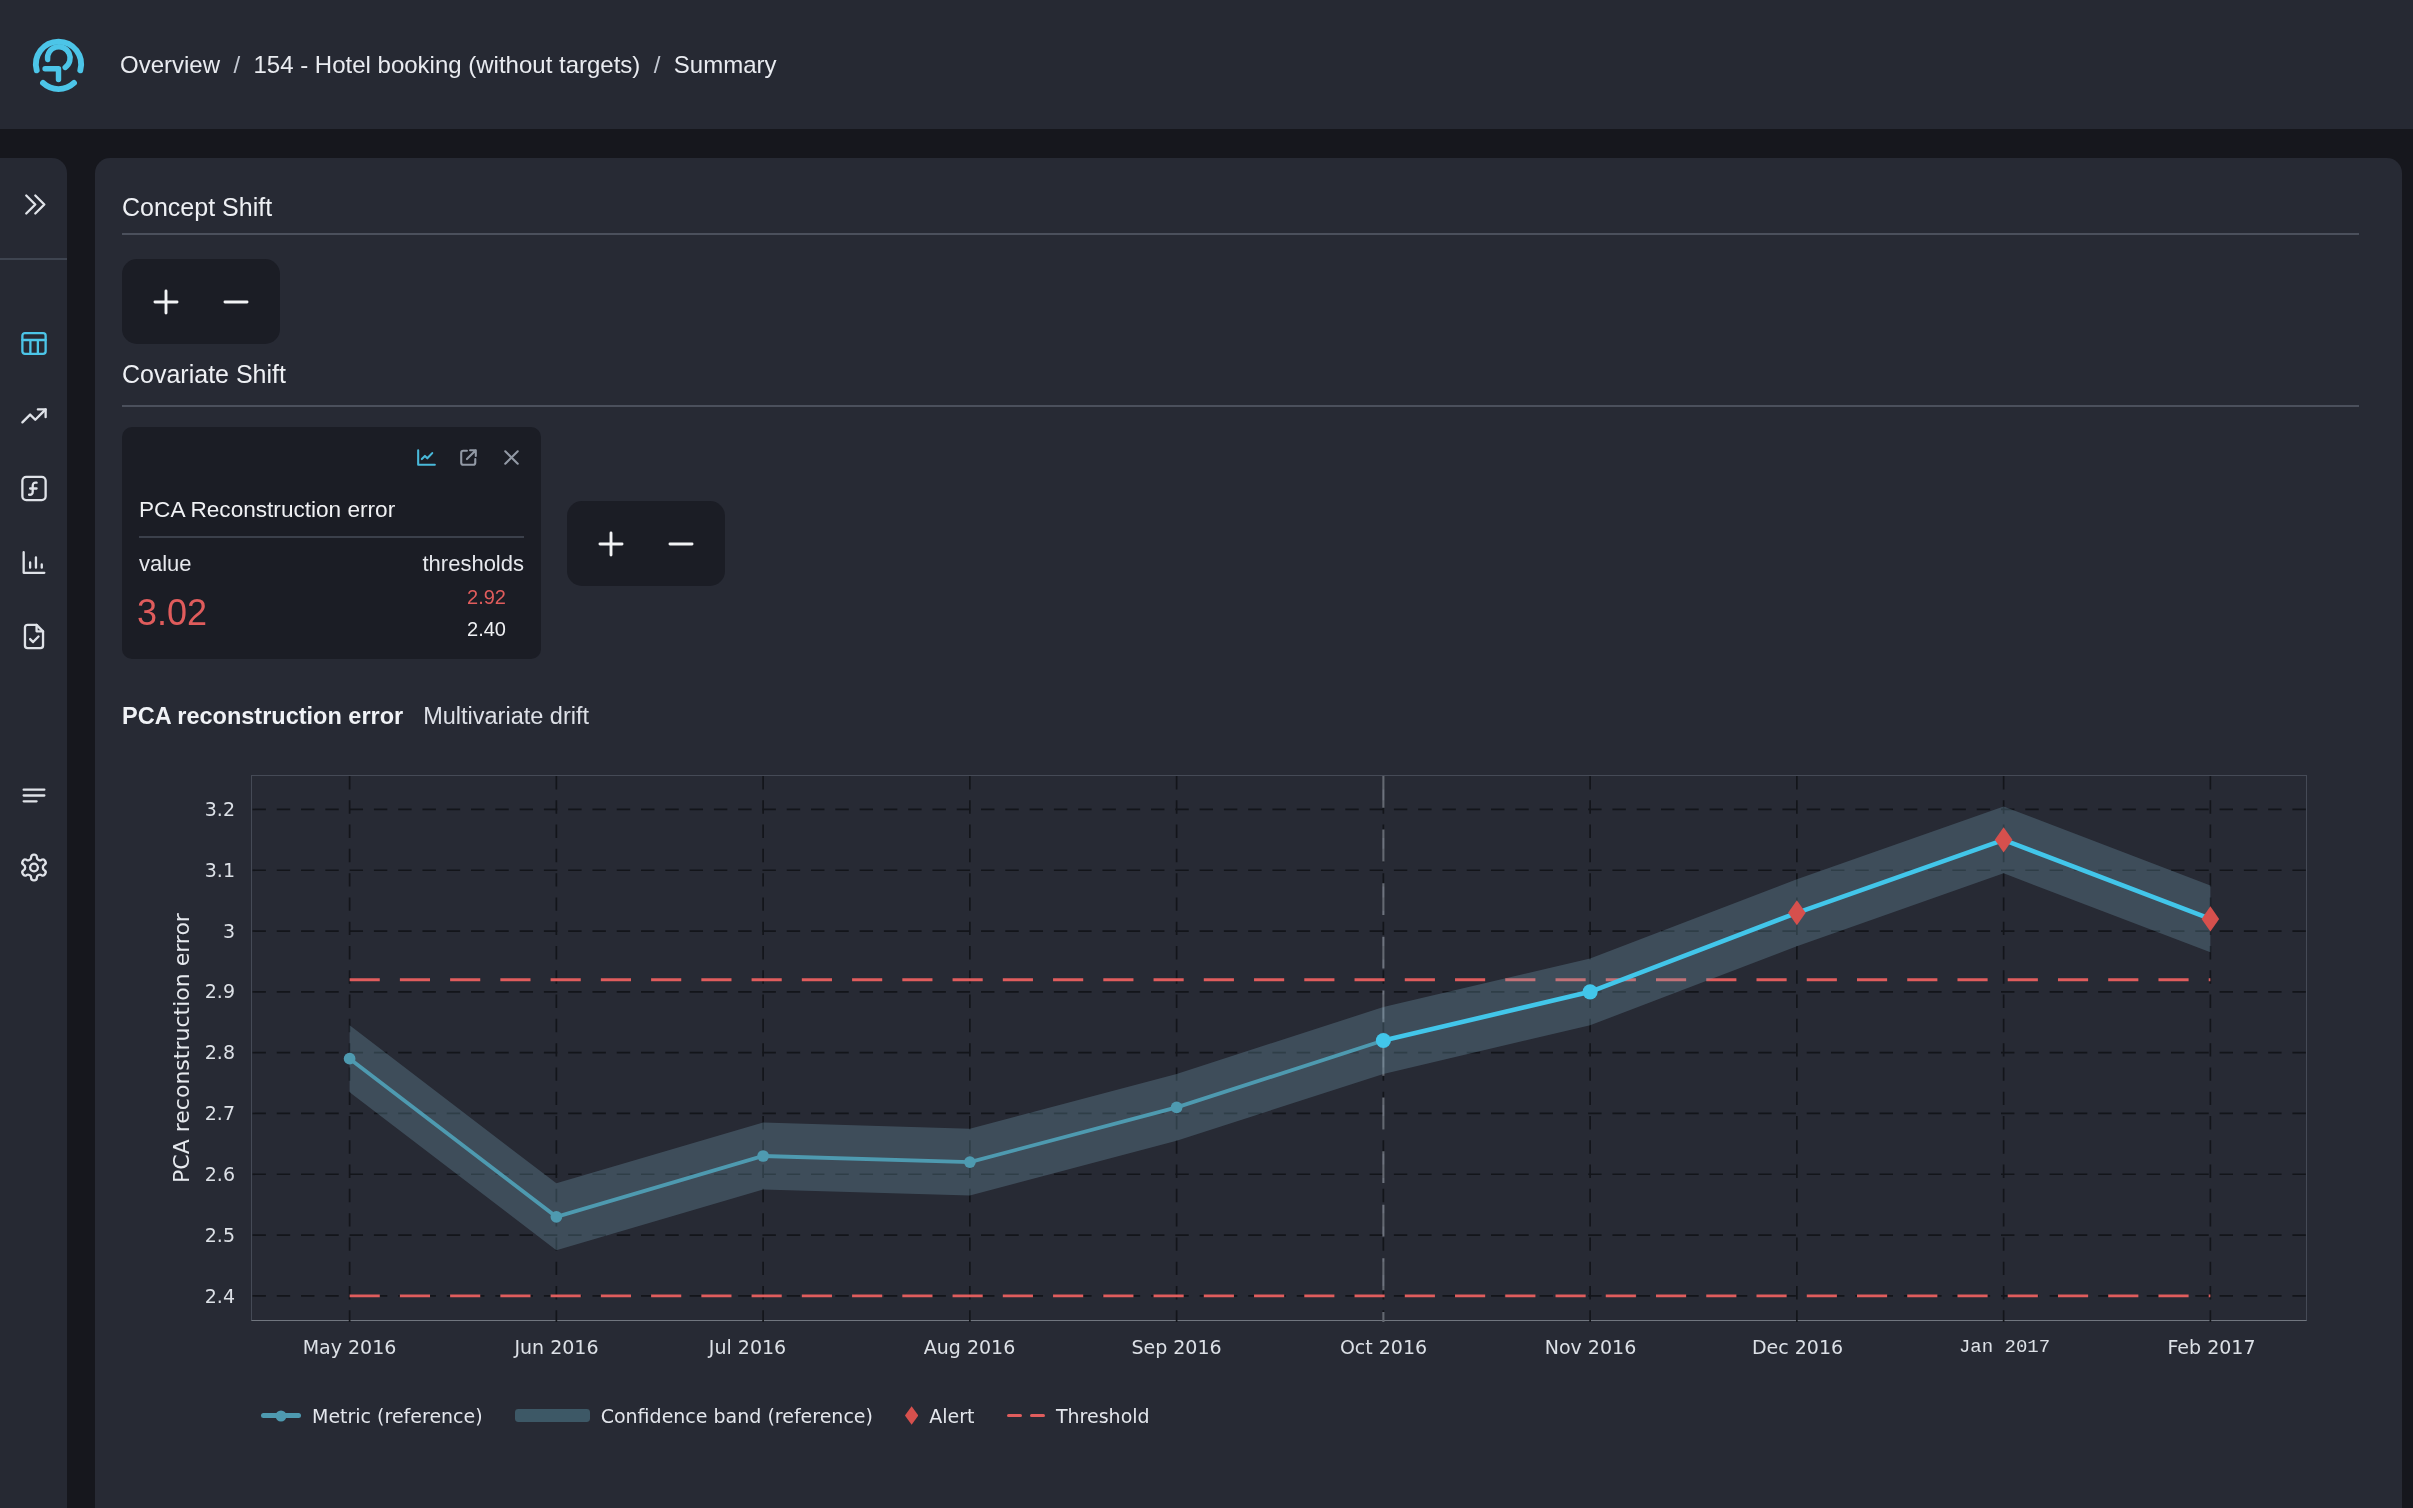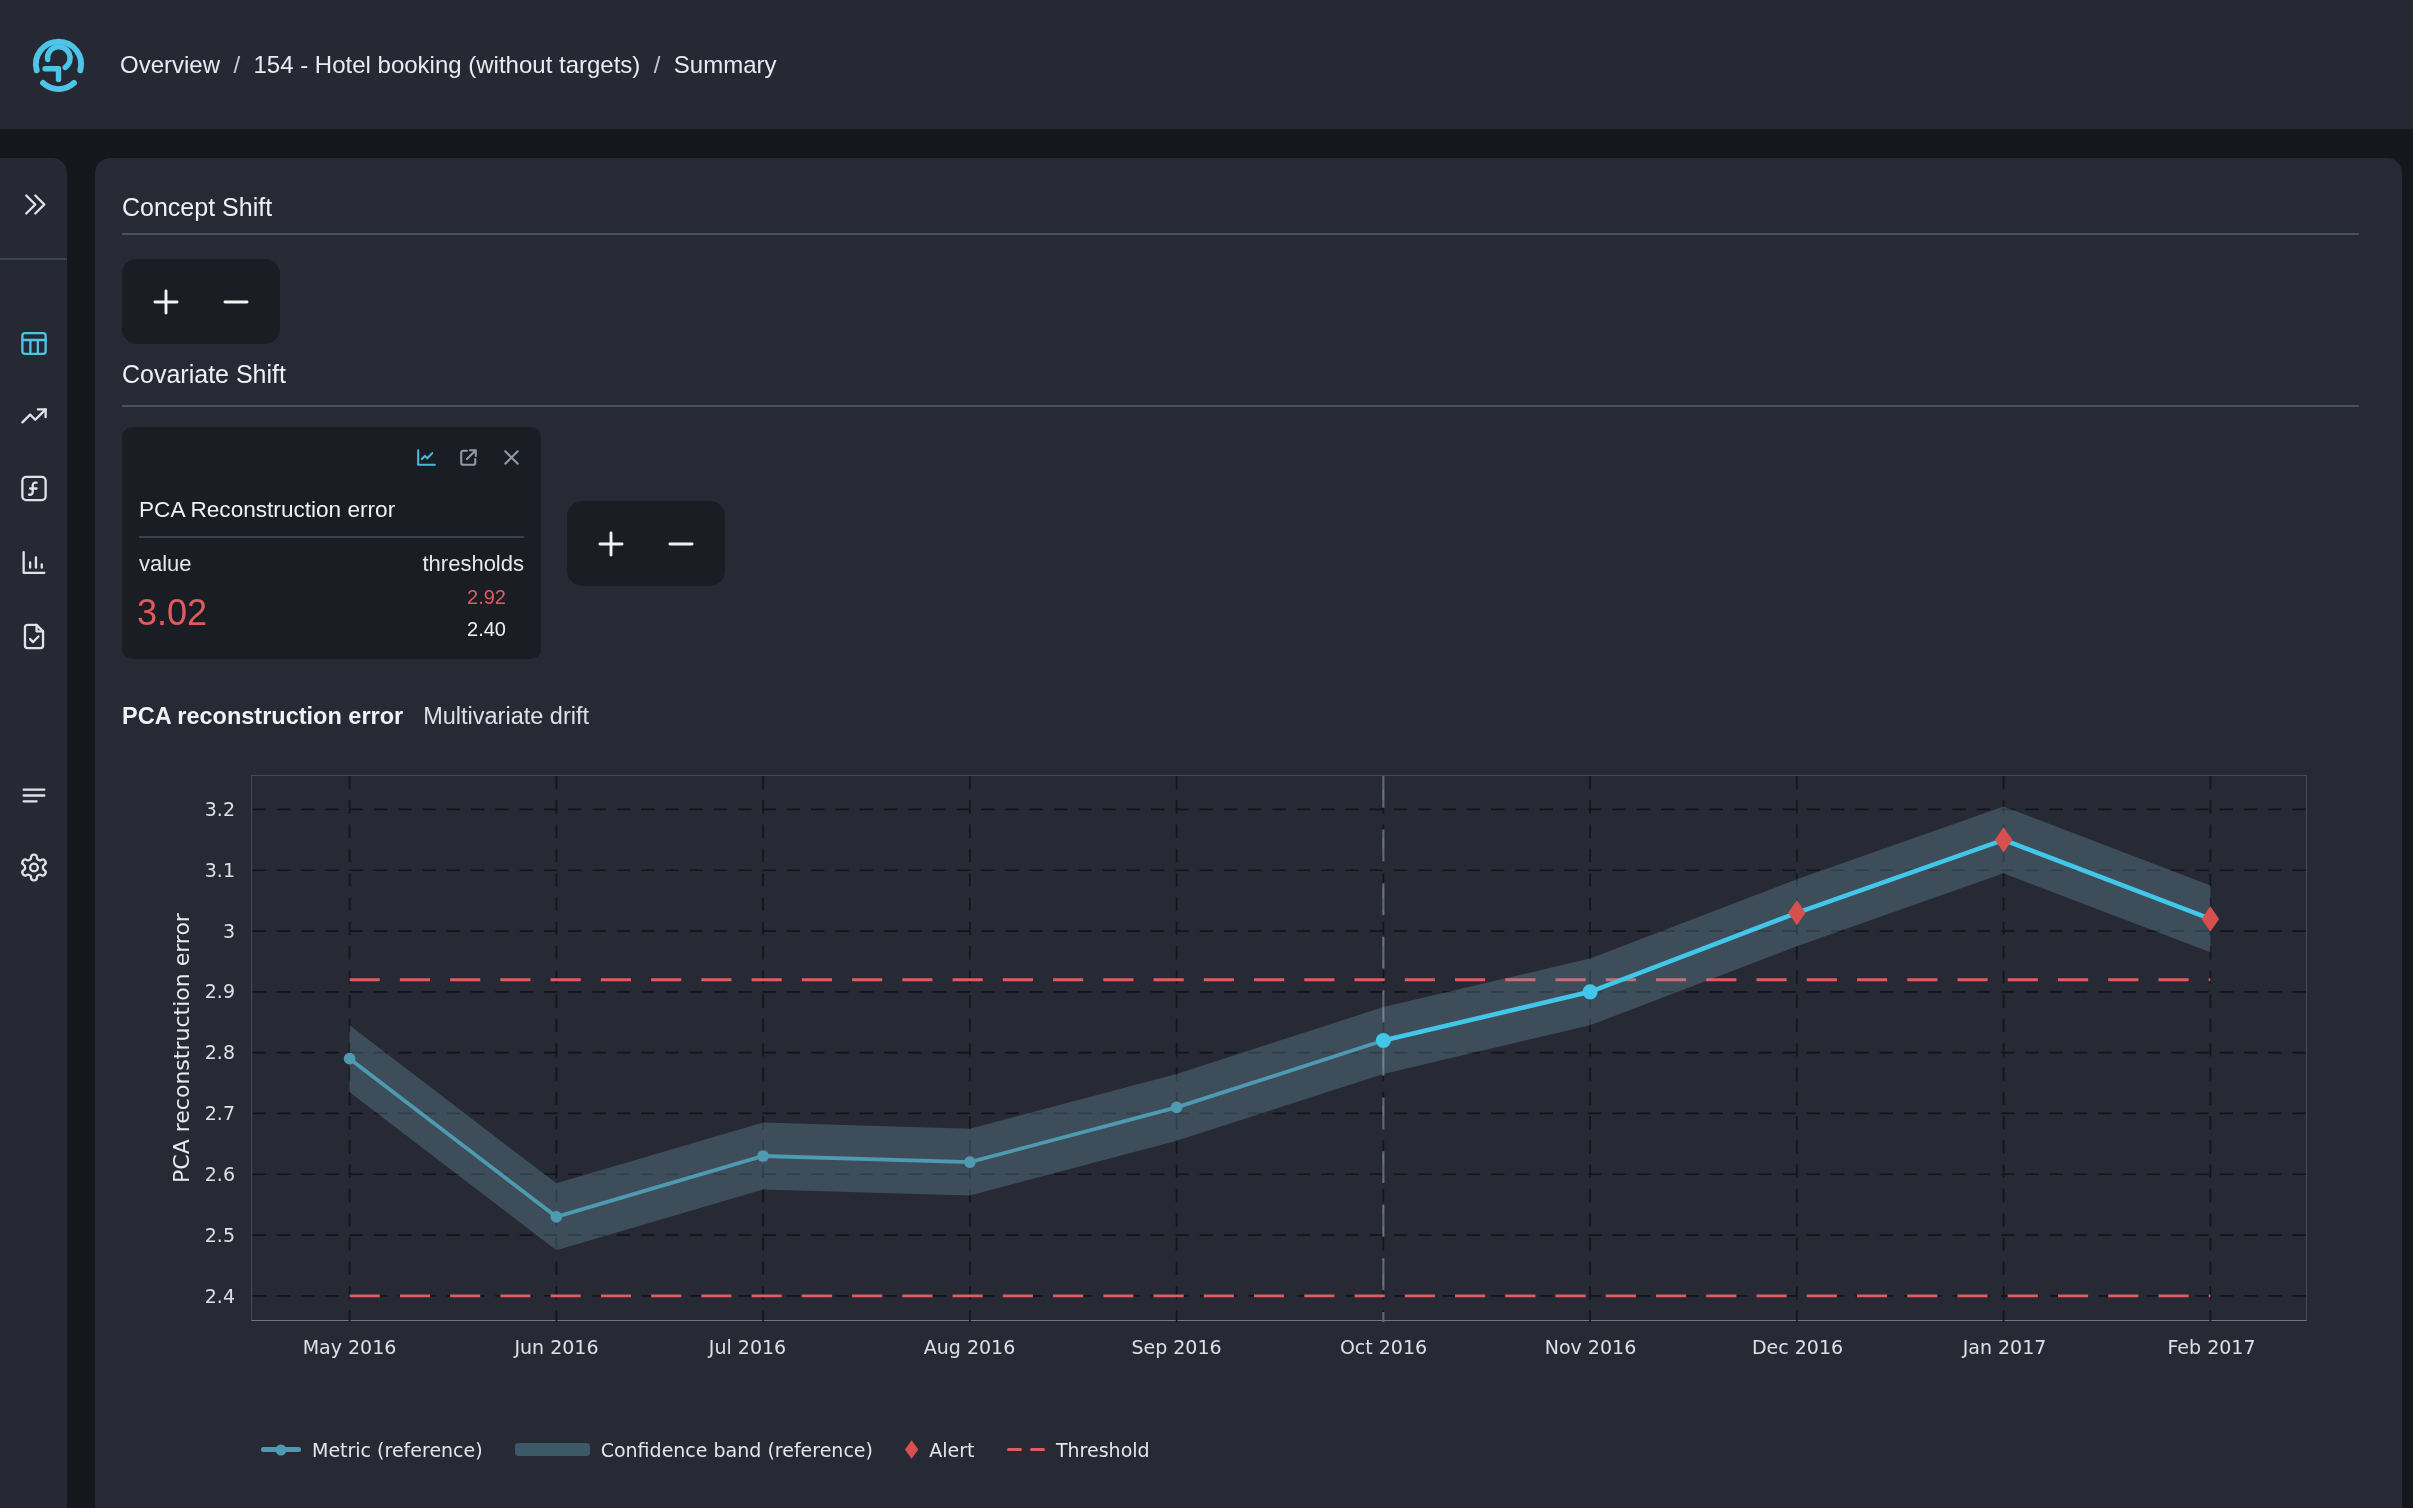--- a/index.html
+++ b/index.html
@@ -87,21 +87,21 @@
   .line-ana{fill:none;stroke:#42c6ea;stroke-width:5.5;}
   .dot-ref{fill:#4e9ab0;}
   .dot-ana{fill:#42c6ea;}
   .alert{fill:#d6504d;}
   .ytick{position:absolute;left:-104px;width:87px;text-align:right;line-height:25px;
          font-family:"DejaVu Sans",sans-serif;font-size:19px;color:#dce0e6;}
   .xtick{position:absolute;top:559px;width:151px;text-align:center;line-height:25px;
          font-family:"DejaVu Sans",sans-serif;font-size:19px;color:#dce0e6;}
 
   
-  .legend{position:absolute;left:166px;top:627px;display:flex;flex-direction:column;gap:12px;margin-top:34px;}
+  .legend{position:absolute;left:166px;top:627px;display:flex;flex-direction:column;gap:12px;}
   .legend-row{display:flex;gap:32px;align-items:center;height:27px;}
   .legend-item{display:flex;align-items:center;gap:11px;cursor:pointer;}
   .legend-label{font-family:"DejaVu Sans",sans-serif;font-size:19px;color:#e3e6ec;}
   .sw{display:inline-block;}
   .sw-line-reference,.sw-line-analysis{width:40px;height:4.2px;border-radius:2.5px;position:relative;}
   .sw-line-reference{background:#4e9ab0;}
   .sw-line-analysis{background:#42c6ea;}
   .swdot{position:absolute;left:50%;top:50%;transform:translate(-50%,-50%);
          width:11px;height:11px;border-radius:50%;background:inherit;}
   .sw-band{width:75px;height:13.4px;border-radius:3.4px;background:#3d5866;}
@@ -301,21 +301,21 @@
           <div class="ytick" style="top: 447px;">2.5</div>
           <div class="ytick" style="top: 508px;">2.4</div>
           <div class="xtick" style="left: 22px;">May 2016</div>
           <div class="xtick" style="left: 229px;">Jun 2016</div>
           <div class="xtick" style="left: 420px;">Jul 2016</div>
           <div class="xtick" style="left: 642px;">Aug 2016</div>
           <div class="xtick" style="left: 849px;">Sep 2016</div>
           <div class="xtick" style="left: 1056px;">Oct 2016</div>
           <div class="xtick" style="left: 1263px;">Nov 2016</div>
           <div class="xtick" style="left: 1470px; text-align: center;">Dec 2016</div>
-          <div class="xtick" style="left: 1677px;">Jan 2017</div>
+          <div class="xtick" style="left: 1677px; font-family: Liberation Mono, monospace;">Jan 2017</div>
           <div class="xtick" style="left: 1884px;">Feb 2017</div>
         </div>
       <div class="legend" id="legend">
           <div class="legend-row">
             <div class="legend-item">
               <span class="sw sw-line-reference">
                 <span class="swdot"></span>
               </span>
               <span class="legend-label">Metric (reference)</span>
             </div>

